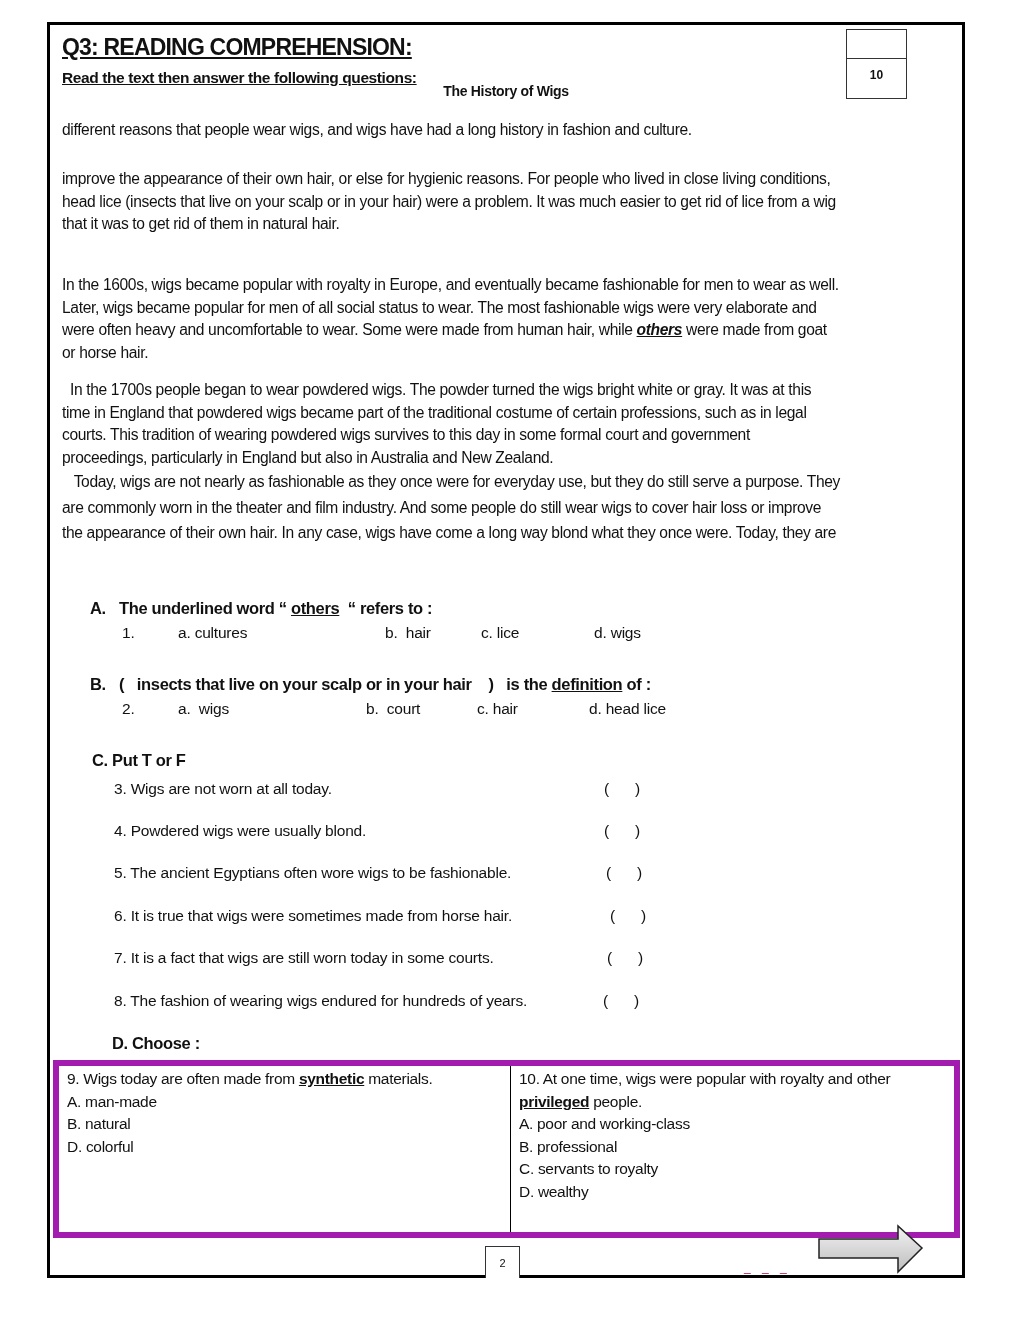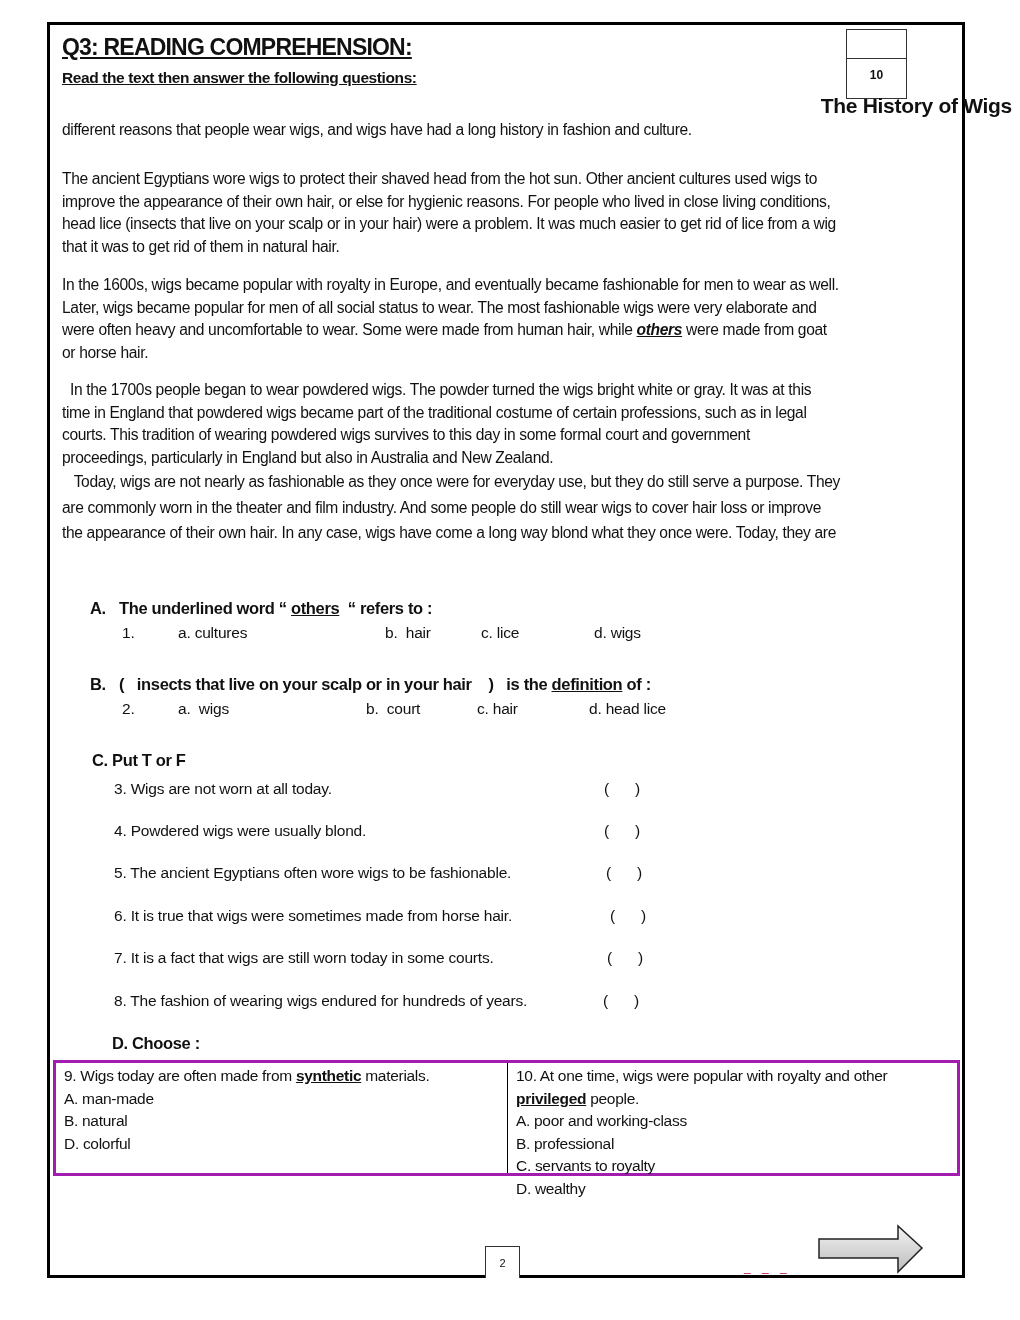--- a/index.html
+++ b/index.html
@@ -17,39 +17,39 @@
   .instructions {
     left: 62px; top: 69px; font-size: 15.5px; font-weight: bold;
     text-decoration: underline; letter-spacing: -0.4px;
   }
   .score-box {
     position: absolute; left: 846px; top: 29px; width: 61px; height: 70px;
     border: 1px solid #333;
   }
   .score-box .top { height: 29px; border-bottom: 1px solid #333; }
   .score-box .bot { height: 31px; display: flex; align-items: center; justify-content: center; font-weight: bold; font-size: 12px; font-family: "Liberation Sans", sans-serif; }
-  .passage-title { left: 0; width: 1012px; text-align: right; top: 94px; font-size: 21px; font-weight: bold; letter-spacing: -0.3px; }
+  .passage-title { left: 0; width: 1012px; text-align: center; top: 83px; font-size: 14px; font-weight: bold; letter-spacing: -0.3px; }
   .para {
     position: absolute; left: 62px; width: 892px; font-size: 15.6px;
     letter-spacing: -0.35px; white-space: normal;
   }
   .para p { white-space: nowrap; }
   .p1 { top: 117px; line-height: 26px; }
   .p2 { top: 168px; line-height: 22.5px; }
   .p3 { top: 274px; line-height: 22.5px; }
   .p4 { top: 379px; line-height: 22.5px; }
   .p5 { top: 469px; line-height: 25.5px; }
   .bu { font-weight: bold; font-style: italic; text-decoration: underline; }
   .q-head { font-size: 16.5px; font-weight: bold; letter-spacing: -0.35px; }
   .opt { font-size: 15.5px; letter-spacing: -0.2px; }
   .u { text-decoration: underline; }
   .paren { font-size: 15.5px; }
   .choose-table {
-    position: absolute; left: 53px; top: 1060px; width: 907px; height: 116px;
-    border: 3px solid #a21caf; display: flex; justify-content: center;
+    position: absolute; left: 53px; top: 1060px; width: 907px; height: 178px;
+    border: 6px solid #a21caf; display: flex; justify-content: center;
   }
   .choose-cell { font-size: 15.5px; line-height: 22.5px; padding: 2px 8px; letter-spacing: -0.3px; }
   .choose-cell.left { width: 452px; border-right: 1px solid #000; }
   .choose-cell.right { flex: 1; }
   .ub { font-weight: bold; text-decoration: underline; }
   .page-num {
     position: absolute; left: 485px; top: 1246px; width: 35px; height: 32px;
     border: 1px solid #333; border-bottom: none; background: #fff;
     display: flex; align-items: center; justify-content: center;
     font-size: 11px; font-family: "Liberation Sans", sans-serif;
@@ -70,21 +70,20 @@
   <div class="bot">10</div>
 </div>
 
 <div class="abs passage-title">The History of Wigs</div>
 
 <div class="para p1">
   <p>different reasons that people wear wigs, and wigs have had a long history in fashion and culture.</p>
 </div>
 
 <div class="para p2">
-  <p>The ancient Egyptians wore wigs to protect their shaved head from the hot sun. Other ancient cultures used wigs to</p>
   <p>improve the appearance of their own hair, or else for hygienic reasons. For people who lived in close living conditions,</p>
   <p>head lice (insects that live on your scalp or in your hair) were a problem. It was much easier to get rid of lice from a wig</p>
   <p>that it was to get rid of them in natural hair.</p>
 </div>
 
 <div class="para p3">
   <p>In the 1600s, wigs became popular with royalty in Europe, and eventually became fashionable for men to wear as well.</p>
   <p>Later, wigs became popular for men of all social status to wear. The most fashionable wigs were very elaborate and</p>
   <p><span>were often heavy and uncomfortable to wear. Some were made from human hair, while </span><span class="bu">others</span><span> were made from goat</span></p>
   <p>or horse hair.</p>

